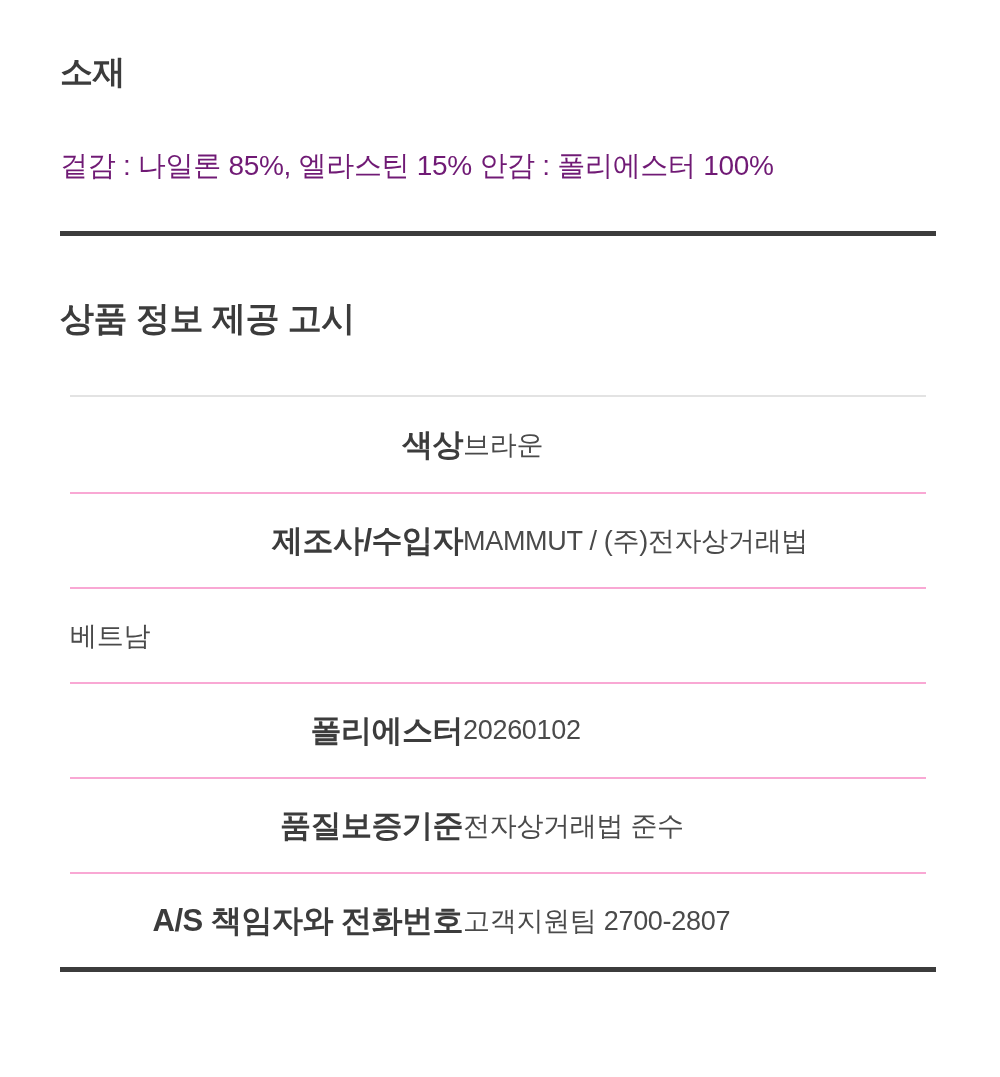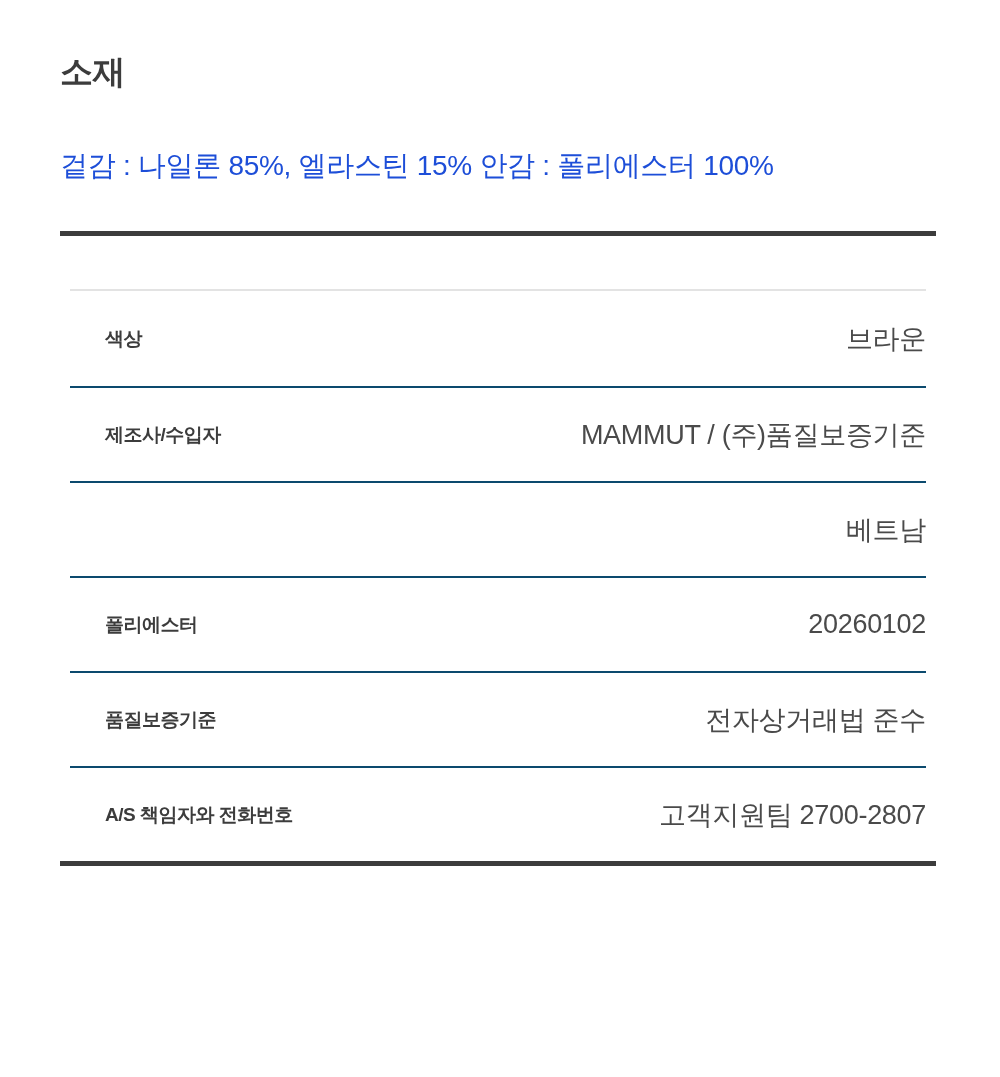--- a/index.html
+++ b/index.html
@@ -23,21 +23,21 @@
     letter-spacing: -0.5px;
     line-height: 40px;
   }
   .material-title {
     padding-top: 52px;
   }
   .material-desc {
     margin-top: 56px;
     font-size: 28px;
     font-weight: 400;
-    color: #1d4ed8;
+    color: #701a75;
     letter-spacing: -0.3px;
     line-height: 36px;
   }
   .divider-dark {
     border: none;
     height: 5px;
     background: #3c3c3c;
     margin-top: 47px;
   }
   .product-info-title {
@@ -48,68 +48,68 @@
   .spec-table {
     margin: 53px 10px 0 10px;
     border-top: 2px solid #e3e3e3;
   }
   .spec-row {
     display: flex;
     align-items: center;
     height: 95px;
   }
   .spec-row + .spec-row {
-    border-top: 2px solid #0c4a6e;
-    gap: 32px;
+    border-top: 2px solid #f9a8d4;
   }
   .spec-label {
     width: 393px;
     padding-left: 35px;
     flex: 0 0 393px;
-    font-size: 19px;
+    font-size: 31px;
     font-weight: 700;
     color: #3c3c3c;
     letter-spacing: -0.5px;
+    text-align: right;
   }
   .spec-value {
     flex: 1;
     font-size: 27px;
     font-weight: 400;
     color: #4a4a4a;
     letter-spacing: -0.3px;
-    text-align: right;
   }
   .table-bottom-rule {
     margin-top: 0;
   }
 </style>
 </head>
 <body>
 
 <div class="page">
 
   <section>
     <h2 class="section-title material-title">소재</h2>
     <p class="material-desc">겉감 : 나일론 85%, 엘라스틴 15% 안감 : 폴리에스터 100%</p>
   </section>
 
   <hr class="divider-dark">
 
   <section>
+    <h2 class="section-title product-info-title">상품 정보 제공 고시</h2>
 
     <div class="spec-table">
 
       <div class="spec-row">
         <div class="spec-label">색상</div>
         <div class="spec-value">브라운</div>
       </div>
 
       <div class="spec-row">
         <div class="spec-label">제조사/수입자</div>
-        <div class="spec-value">MAMMUT / (주)품질보증기준</div>
+        <div class="spec-value">MAMMUT / (주)전자상거래법</div>
       </div>
 
       <div class="spec-row">
         <div class="spec-value">베트남</div>
       </div>
 
       <div class="spec-row">
         <div class="spec-label">폴리에스터</div>
         <div class="spec-value">20260102</div>
       </div>

